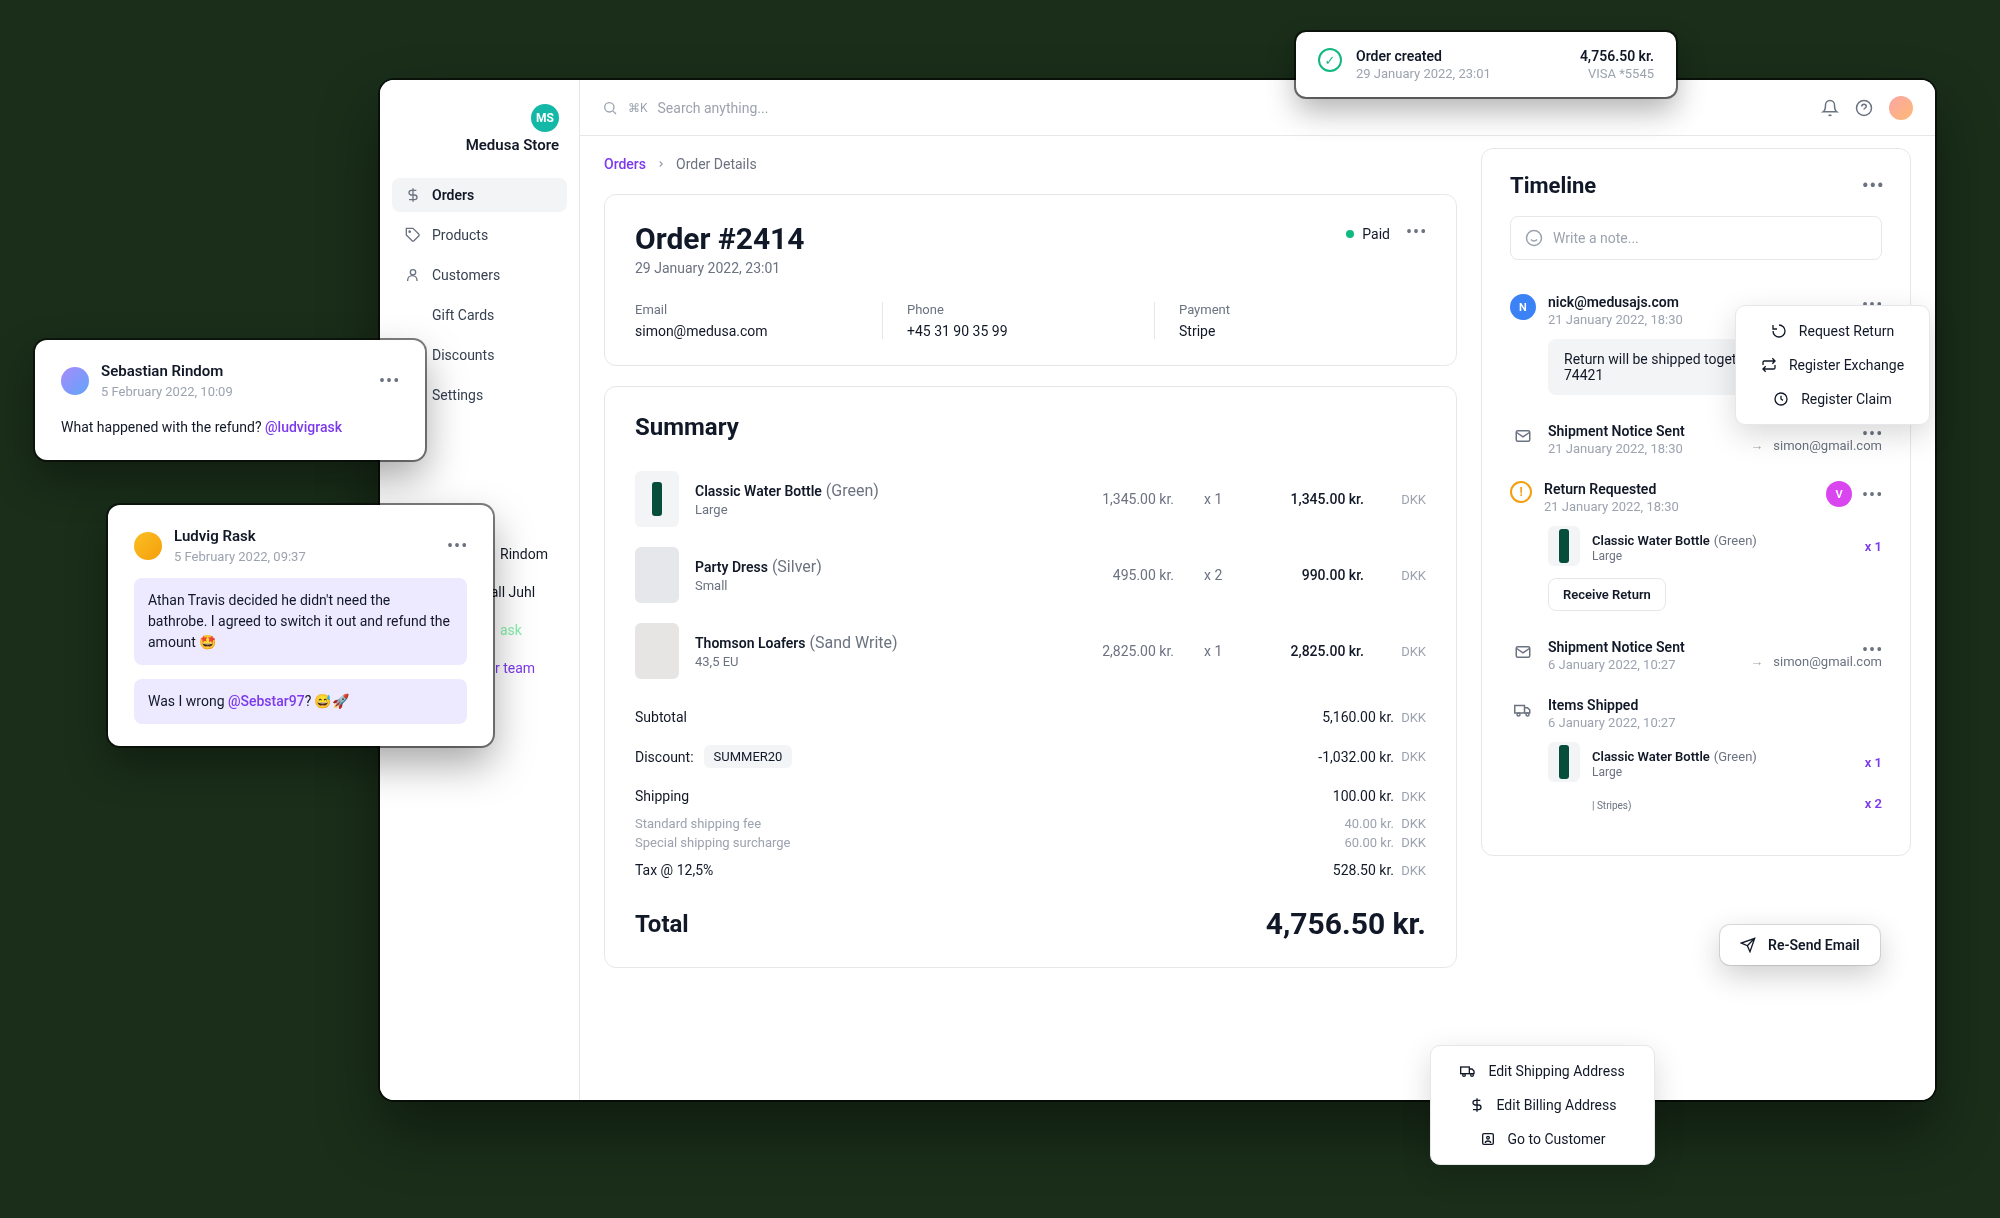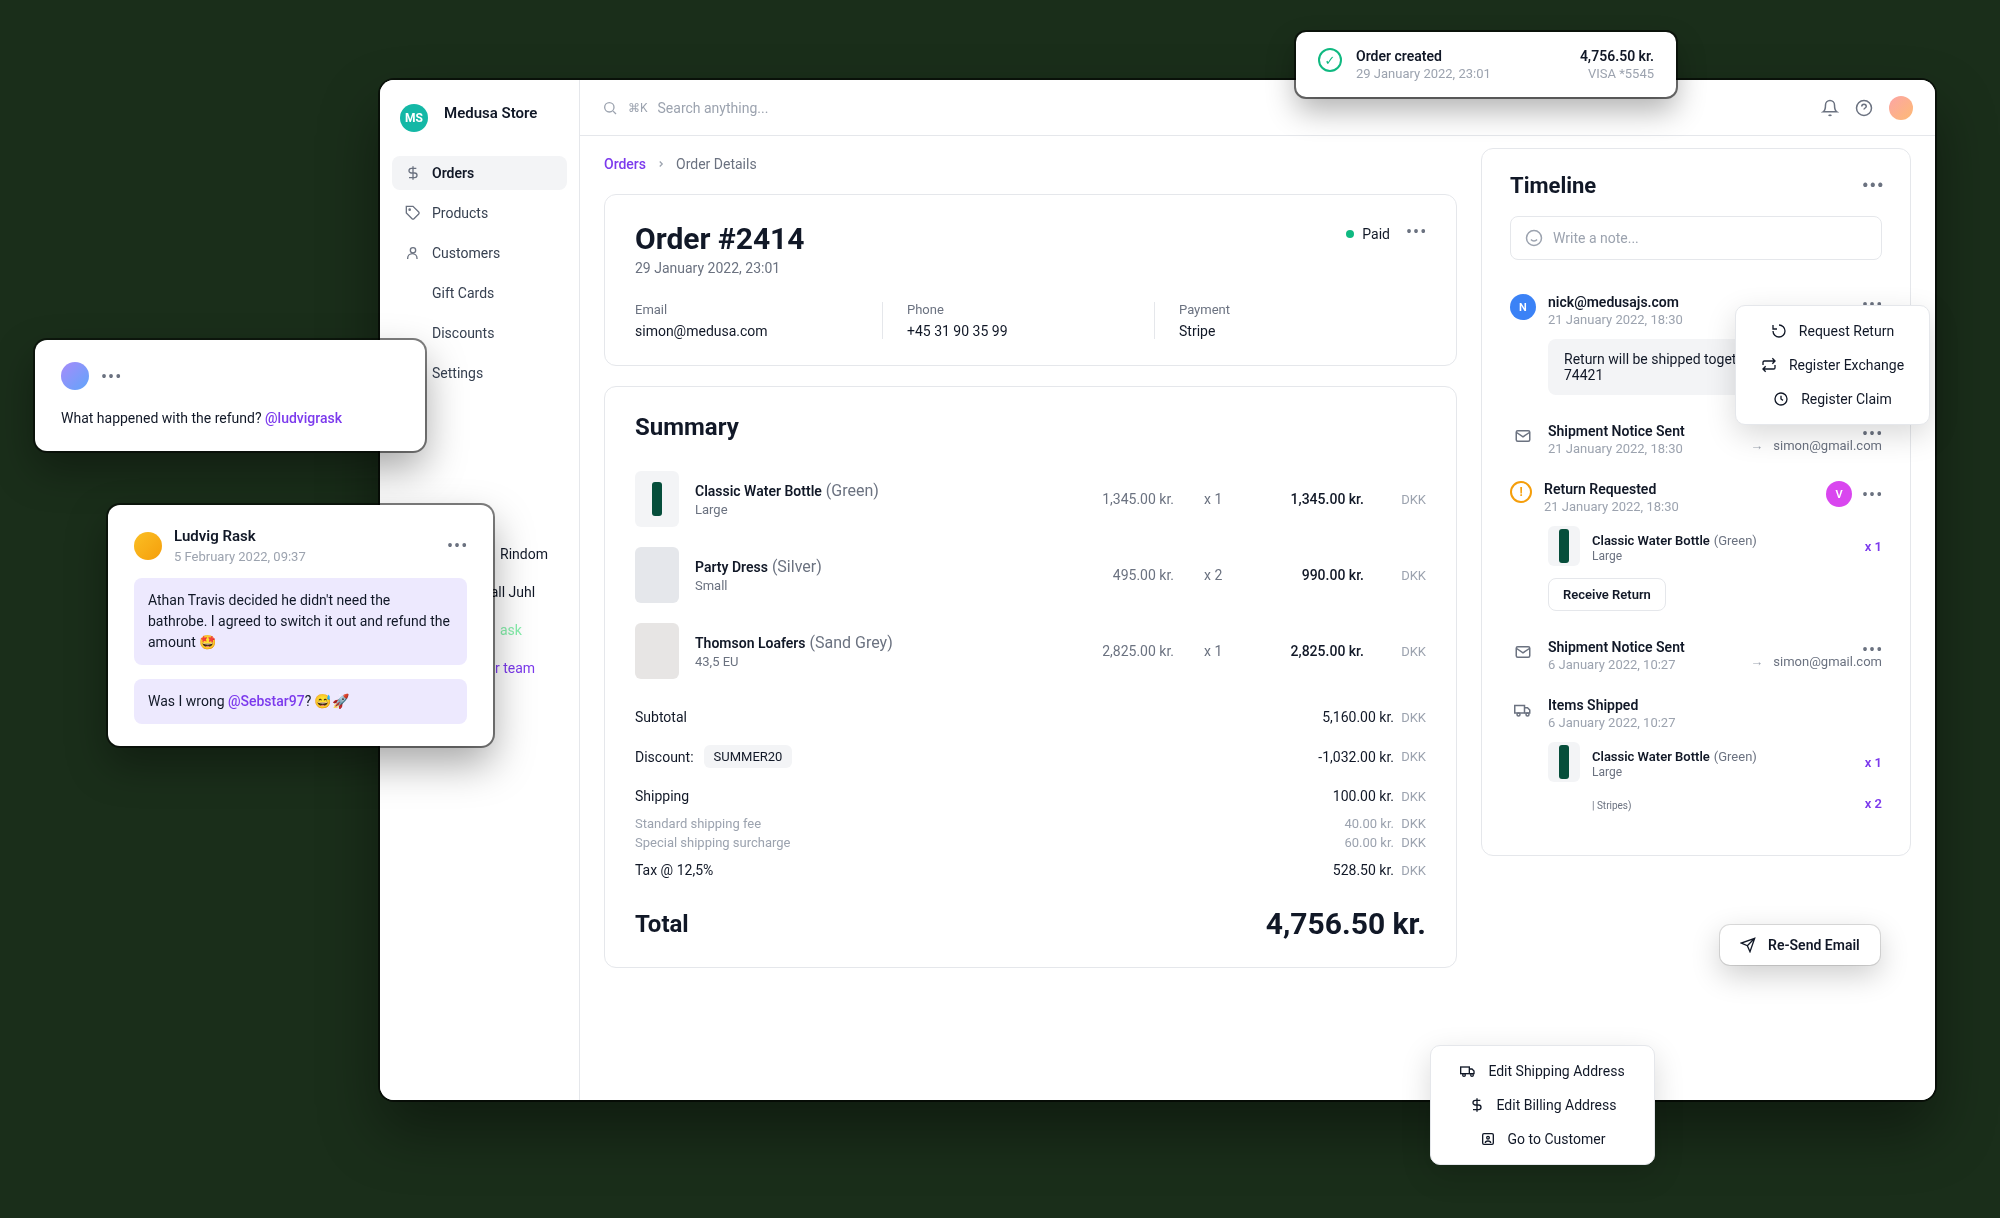--- a/index.html
+++ b/index.html
@@ -39,21 +39,21 @@
   .tl-red { background:#ff5f57; }
   .tl-yellow { background:#febc2e; }
   .tl-green { background:#28c840; }
   .titlebar-url {
     position: absolute; left: 50%; transform: translateX(-50%);
     font-size: 13px; color: #6b7280;
   }
   .app-body { flex:1; display:flex; background:#fff; }
   
   .sidebar { width: 200px; border-right: 1px solid #e5e7eb; padding: 20px 12px; display:flex; flex-direction:column; gap:6px; }
-  .store-head { display:flex; align-items:flex-start; gap:16px; padding: 4px 8px 18px; }
+  .store-head { display:flex; align-items:flex-end; gap:4px; padding: 4px 8px 18px; flex-direction: column; }
   .logo-badge { width:28px; height:28px; border-radius:50%; background:#14b8a6; color:#fff; font-size:12px; font-weight:700; display:flex; align-items:center; justify-content:center; }
   .store-name { font-weight:600; font-size:15px; }
   .nav-item { display:flex; align-items:center; gap:10px; padding:8px 12px; border-radius:8px; font-size:14px; color:#374151; cursor:pointer; }
   .nav-item.active { background:#f3f4f6; font-weight:600; color:#111827; }
   .nav-icon { width:18px; height:18px; color:#6b7280; display:flex; align-items:center; justify-content:center; }
   
   .main { flex:1; display:flex; flex-direction:column; }
   .topbar { height:56px; border-bottom:1px solid #e5e7eb; display:flex; align-items:center; padding:0 22px; gap:14px; }
   .search-wrap { flex:1; display:flex; align-items:center; gap:10px; color:#9ca3af; font-size:14px; }
   .kbd { font-size:12px; color:#9ca3af; }
@@ -291,21 +291,21 @@
                 <span class="unit-price">495.00 kr.</span>
                 <span class="qty">x 2</span>
                 <span class="line-total">990.00 kr.</span>
                 <span class="currency">DKK</span>
               </div>
             </div>
 
             <div class="line-item">
               <div class="thumb loafer"></div>
               <div>
-                <div><span class="li-name">Thomson Loafers</span> <span class="li-variant">(Sand Grey)</span></div>
+                <div><span class="li-name">Thomson Loafers</span> <span class="li-variant">(Sand Write)</span></div>
                 <div class="li-sub">43,5 EU</div>
               </div>
               <div class="li-nums">
                 <span class="unit-price">2,825.00 kr.</span>
                 <span class="qty">x 1</span>
                 <span class="line-total">2,825.00 kr.</span>
                 <span class="currency">DKK</span>
               </div>
             </div>
 
@@ -564,20 +564,24 @@
   </div>
   <div class="toast-right">
     <div class="toast-title">4,756.50 kr.</div>
     <div class="toast-sub">VISA *5545</div>
   </div>
 </div>
 
 <div class="comment-card" style="left:35px; top:340px; width:390px;">
   <div class="comment-head">
     <div class="comment-avatar"></div>
+    <div style="flex:1">
+      <div class="comment-name">Sebastian Rindom</div>
+      <div class="comment-time">5 February 2022, 10:09</div>
+    </div>
     <span class="dots-btn">•••</span>
   </div>
   <div class="comment-body">
     <span>What happened with the refund? </span><span class="mention">@ludvigrask</span>
   </div>
 </div>
 
 <div class="comment-card" style="left:108px; top:505px; width:385px;">
   <div class="comment-head">
     <div class="comment-avatar" style="background:linear-gradient(135deg,#fbbf24,#f59e0b)"></div>

